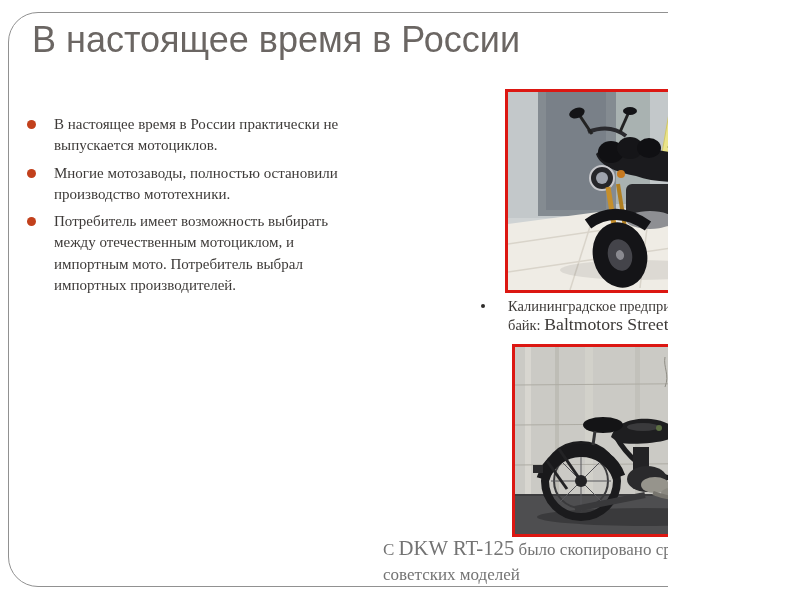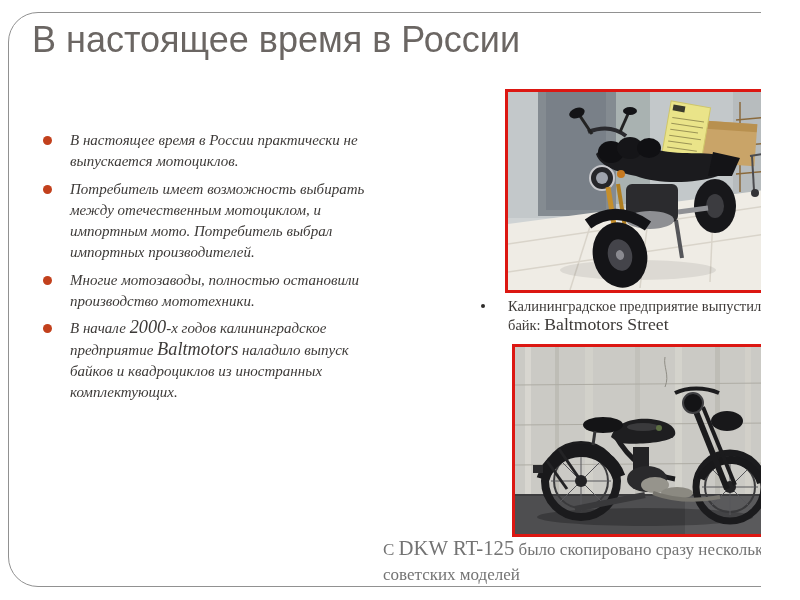--- a/index.html
+++ b/index.html
@@ -1,36 +1,36 @@
 <!DOCTYPE html>
 <html style="--bullet: #c2401c; --photo-border: #dc1712; --title-text: #6b6663; --body-text: #3d3a38; --slide-border: #919191;"><head>
 <meta charset="utf-8">
 <style>
   html,body { margin:0; padding:0; background:#ffffff; }
   .slide {
-    position:relative; width:761px; height:600px; background:#ffffff;
+    position:relative; width:668px; height:600px; background:#ffffff;
     overflow:hidden;
     font-family:"Liberation Serif", serif;
     color:var(--body-text, #3d3a38);
   }
   .slide-border {
     position:absolute; left:8px; top:12px; width:784px; height:575px;
     border:1.5px solid var(--slide-border,#919191);
     border-radius:30px; box-sizing:border-box;
   }
   .title {
     position:absolute; left:32px; top:20px; margin:0;
     font-family:"Liberation Sans", sans-serif; font-weight:400;
     font-size:36px; line-height:1.1; color:var(--title-text,#6b6663);
     white-space:nowrap;
   }
   .bullets {
     position:absolute; left:22px; top:114px; width:337px;
-    margin:16px; padding:0; list-style:none;
-    font-size:15px; line-height:1.42;font-style:italic;
+    margin:0; padding:0; list-style:none;
+    font-size:15px; line-height:1.42;
   }
   .bullets li { position:relative; padding-left:32px; margin:0 0 6px 0; }
   .bullets li::before {
     content:""; position:absolute; left:5px; top:6px;
     width:9px; height:9px; border-radius:50%;
     background:var(--bullet,#c2401c);
   }
   .latin { font-size:1.22em; line-height:1; }
   .photo {
     position:absolute; margin:0; padding:0;
@@ -58,23 +58,22 @@
 <body>
 
 <div class="slide">
 
   <div class="slide-border"></div>
 
   <h1 class="title">В настоящее время в России</h1>
 
   <ul class="bullets">
       <li>В настоящее время в России практически не выпускается мотоциклов.</li>
+      <li>Многие мотозаводы, полностью остановили производство мототехники.</li>
       <li>Потребитель имеет возможность выбирать между отечественным мотоциклом, и импортным мото. Потребитель выбрал импортных производителей.</li>
-      <li>Многие мотозаводы, полностью остановили производство мототехники.</li>
-      <li>В начале <span class="latin">2000</span>-х годов калининградское предприятие <span class="latin">Baltmotors</span> наладило выпуск байков и квадроциклов из иностранных комплектующих.</li>
     </ul>
 
   <figure class="photo photo-top">
     <svg viewBox="0 0 272 198" width="272" height="198">
 
       <g>
         <rect x="0" y="0" width="272" height="140" fill="#cfd3d4"></rect>
         <rect x="0" y="0" width="272" height="126" fill="#c3c8ca"></rect>
         <rect x="30" y="0" width="78" height="124" fill="#848b91"></rect>
         <rect x="38" y="0" width="60" height="118" fill="#798088"></rect>

